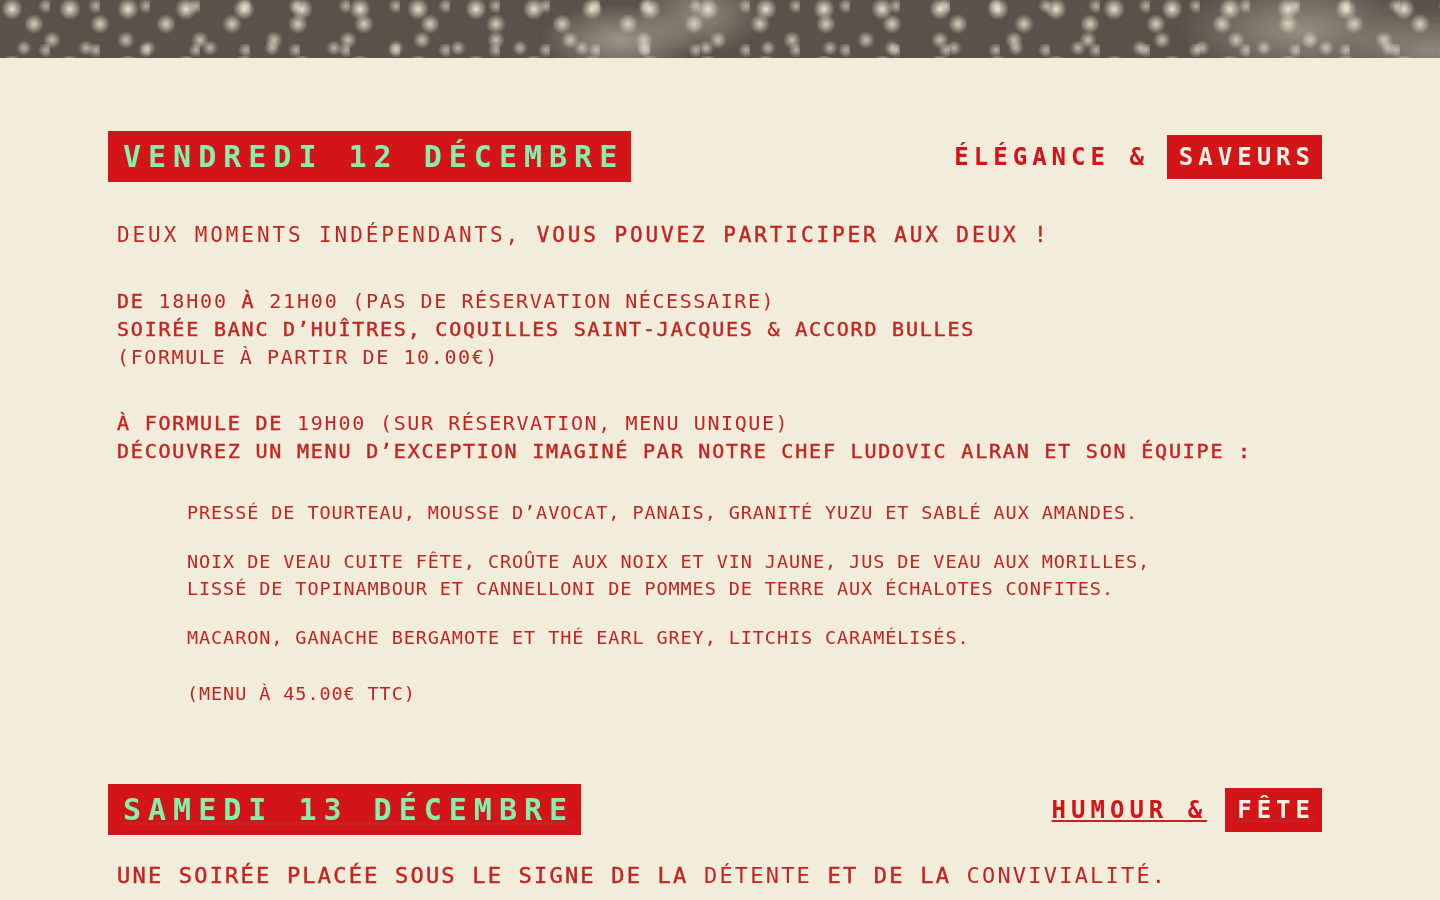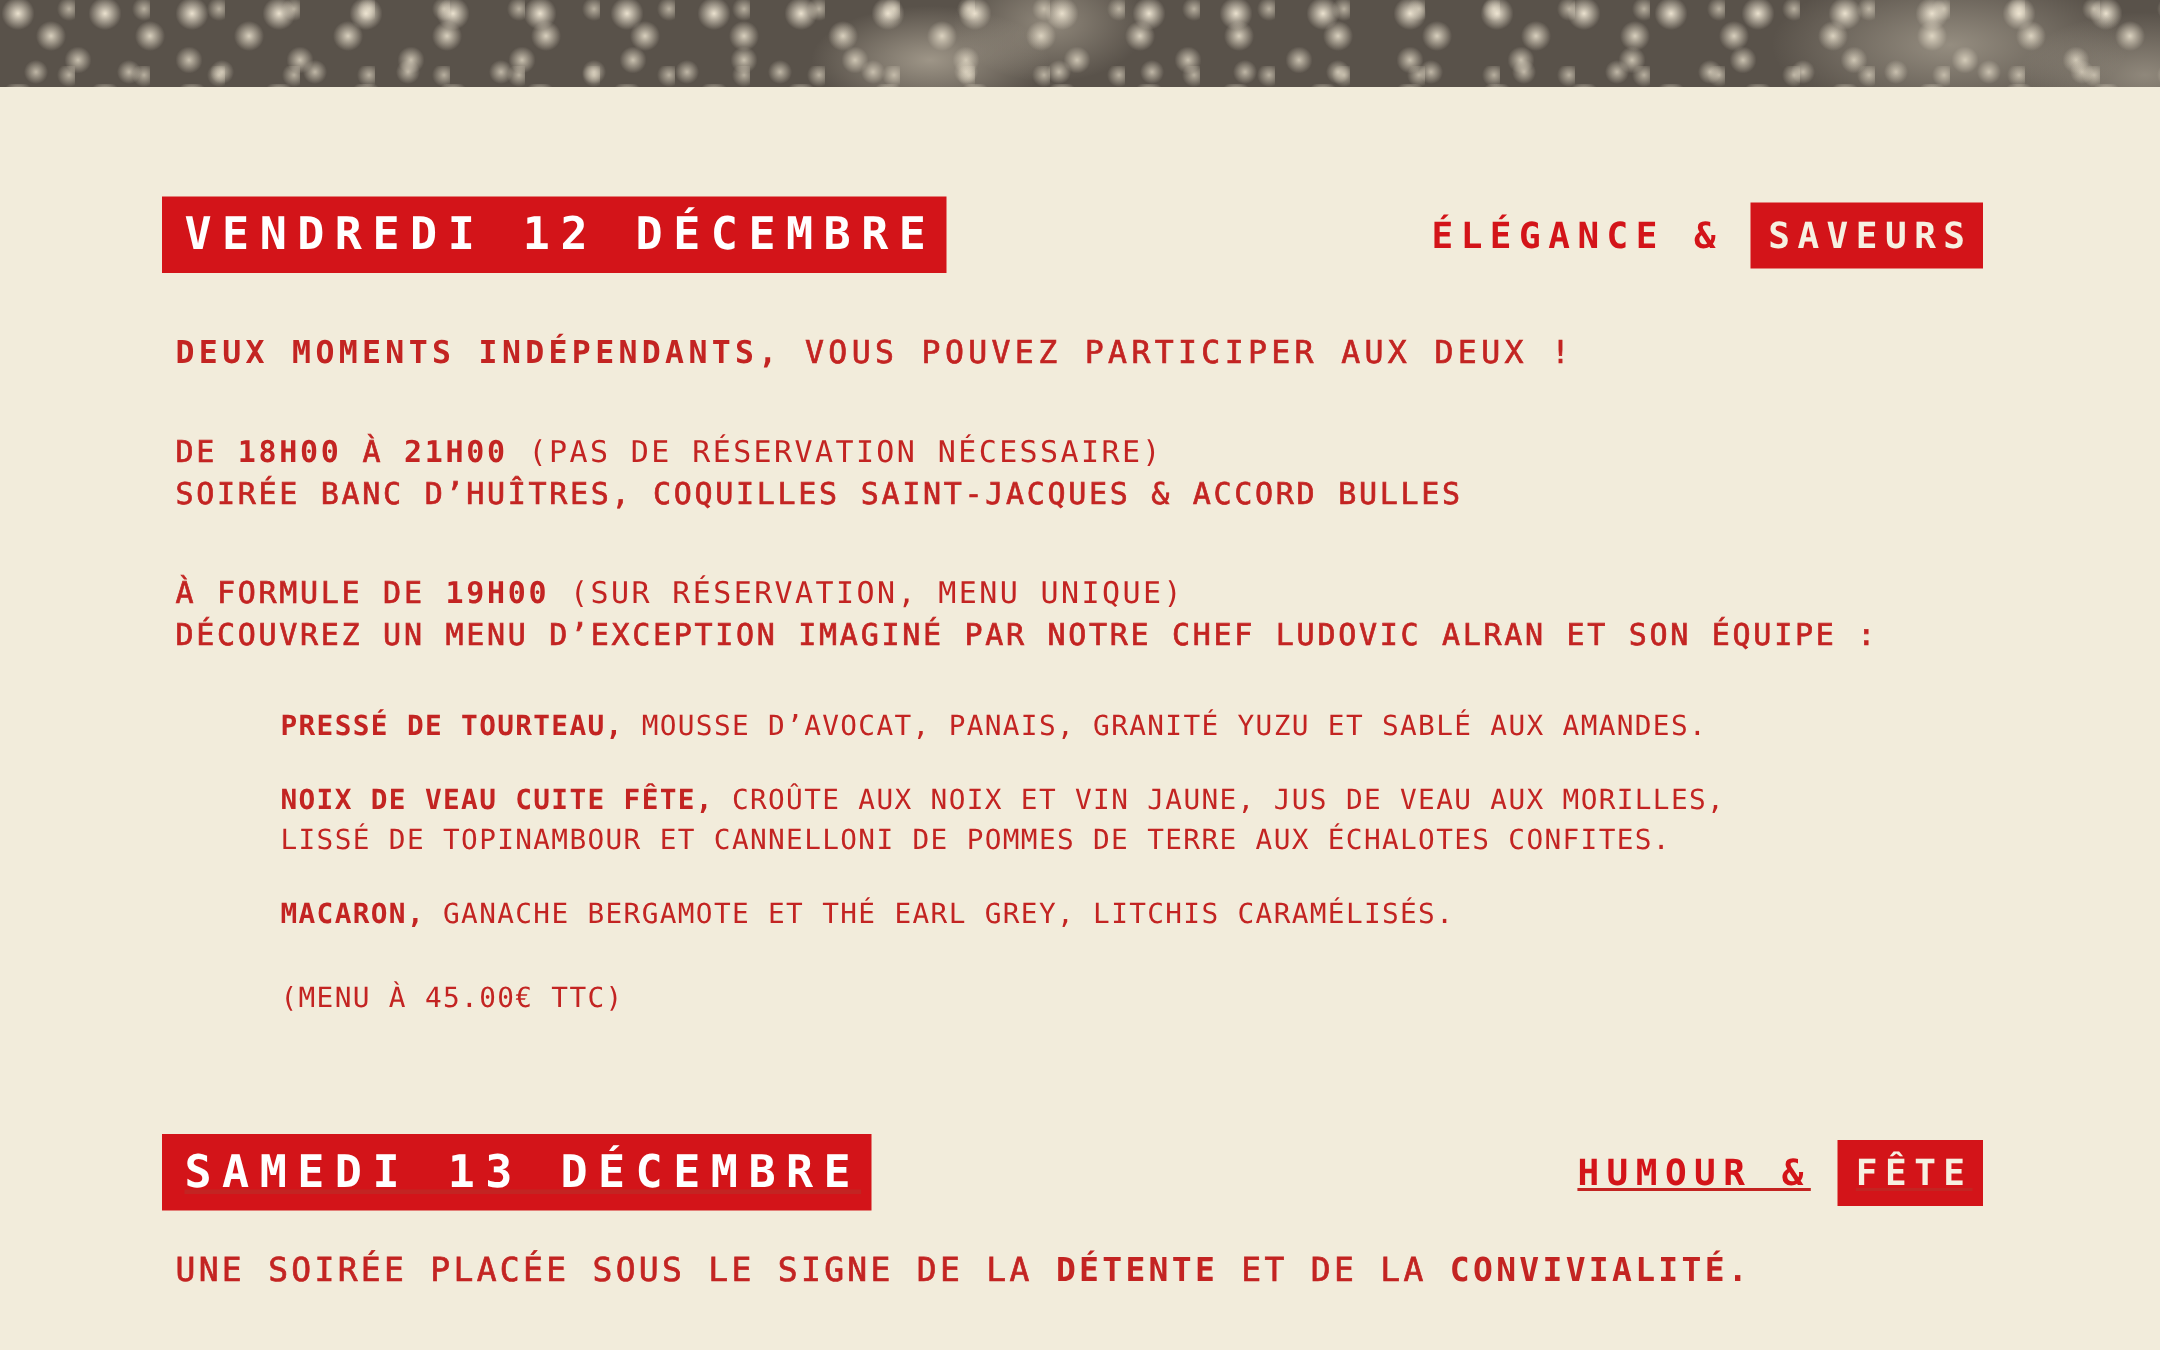--- a/index.html
+++ b/index.html
@@ -37,21 +37,21 @@
   
   .banner-row {
     display: flex;
     justify-content: space-between;
     align-items: center;
   }
   .banner-row.first  { margin-top: 73px; }
   .banner-row.second { margin-top: 80px; text-decoration: underline; }
   .date-banner {
     background: #d31419;
-    color: #ffffff;
+    color: #86efac;
     font-weight: 700;
     font-size: 30px;
     letter-spacing: 7px;
     padding: 8px 7px 8px 15px;
     white-space: nowrap;
   }
   .tagline {
     display: flex;
     align-items: center;
     gap: 18px;
@@ -62,21 +62,21 @@
     white-space: nowrap;
   }
   .tagline .boxed {
     background: #d31419;
     color: #f6f0e1;
     padding: 8px 7px 8px 12px;
   }
 
   
   p { margin: 0; }
-  .t-bold  { font-weight: 700; }
+  .t-bold  { font-weight: 400; }
   .t-med   { -webkit-text-stroke: 0.45px currentColor; }
   .t-light { font-size: 20px; letter-spacing: 1.6px; }
 
   .intro {
     margin: 41px 0 0 9px;
     font-size: 21px;
     letter-spacing: 2.9px;
     white-space: nowrap;
   }
 
@@ -113,20 +113,21 @@
       <span>ÉLÉGANCE &amp;</span>
       <span class="boxed">SAVEURS</span>
     </div>
   </div>
 
   <p class="intro"><span class="t-bold">DEUX MOMENTS INDÉPENDANTS,</span> <span class="t-med">VOUS POUVEZ PARTICIPER AUX DEUX !</span></p>
 
   <div class="slot slot1">
     <p><span class="t-med">DE</span> <span class="t-bold">18H00</span> <span class="t-med">À</span> <span class="t-bold">21H00</span> <span class="t-light">(PAS DE RÉSERVATION NÉCESSAIRE)</span></p>
     <p class="t-med">SOIRÉE BANC D’HUÎTRES, COQUILLES SAINT-JACQUES &amp; ACCORD BULLES</p>
+    <p class="t-light">(FORMULE À PARTIR DE 10.00€)</p>
   </div>
 
   <div class="slot slot2">
     <p><span class="t-med">À FORMULE DE</span> <span class="t-bold">19H00</span> <span class="t-light">(SUR RÉSERVATION, MENU UNIQUE)</span></p>
     <p class="t-med">DÉCOUVREZ UN MENU D’EXCEPTION IMAGINÉ PAR NOTRE CHEF LUDOVIC ALRAN ET SON ÉQUIPE :</p>
   </div>
 
   <div class="menu">
     <p class="menu-item"><span class="t-bold">PRESSÉ DE TOURTEAU,</span> <span>MOUSSE D’AVOCAT, PANAIS, GRANITÉ YUZU ET SABLÉ AUX AMANDES.</span></p>
     <p class="menu-item"><span class="t-bold">NOIX DE VEAU CUITE FÊTE,</span> <span>CROÛTE AUX NOIX ET VIN JAUNE, JUS DE VEAU AUX MORILLES, LISSÉ DE TOPINAMBOUR ET CANNELLONI DE POMMES DE TERRE AUX ÉCHALOTES CONFITES.</span></p>

